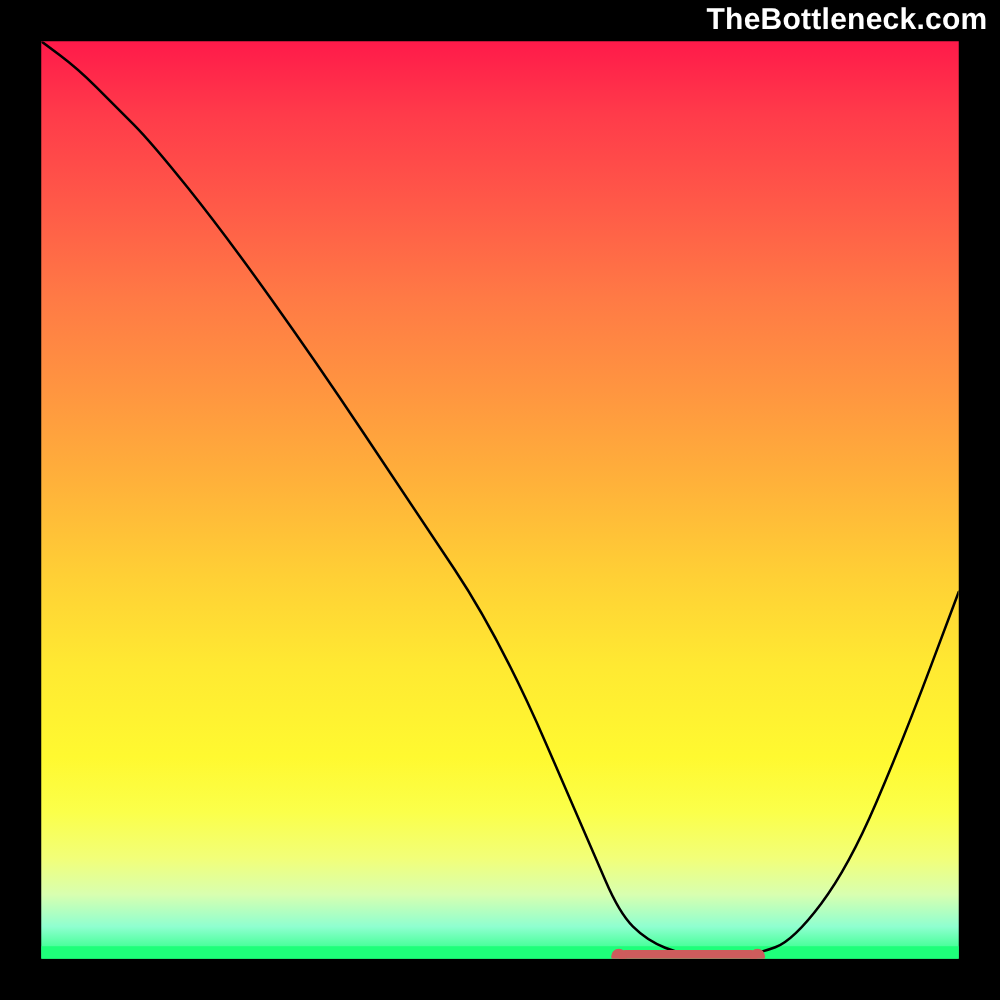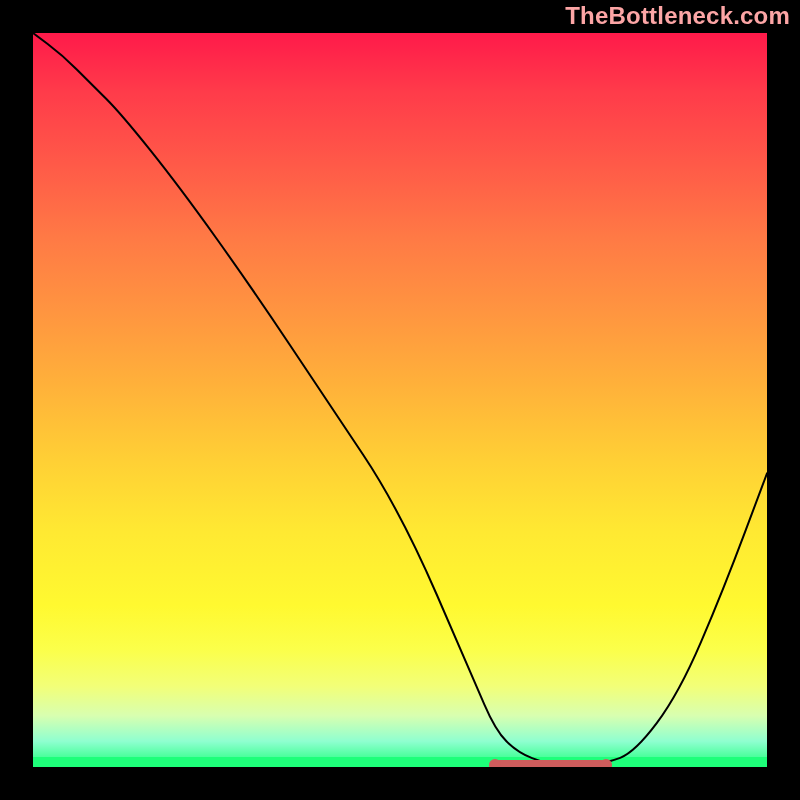--- a/index.html
+++ b/index.html
@@ -14,21 +14,21 @@
   .outer {
     position: relative;
     width: 800px;
     height: 800px;
     background: #000;
   }
   .watermark {
     position: absolute;
     top: 2px;
     right: 10px;
-    color: #fca5a5;
+    color: #ffffff;
     font-size: 24px;
     font-weight: 600;
     letter-spacing: 0.2px;
     z-index: 10;
   }
   .plot-area {
     position: absolute;
     left: 33px;
     top: 33px;
     width: 734px;

